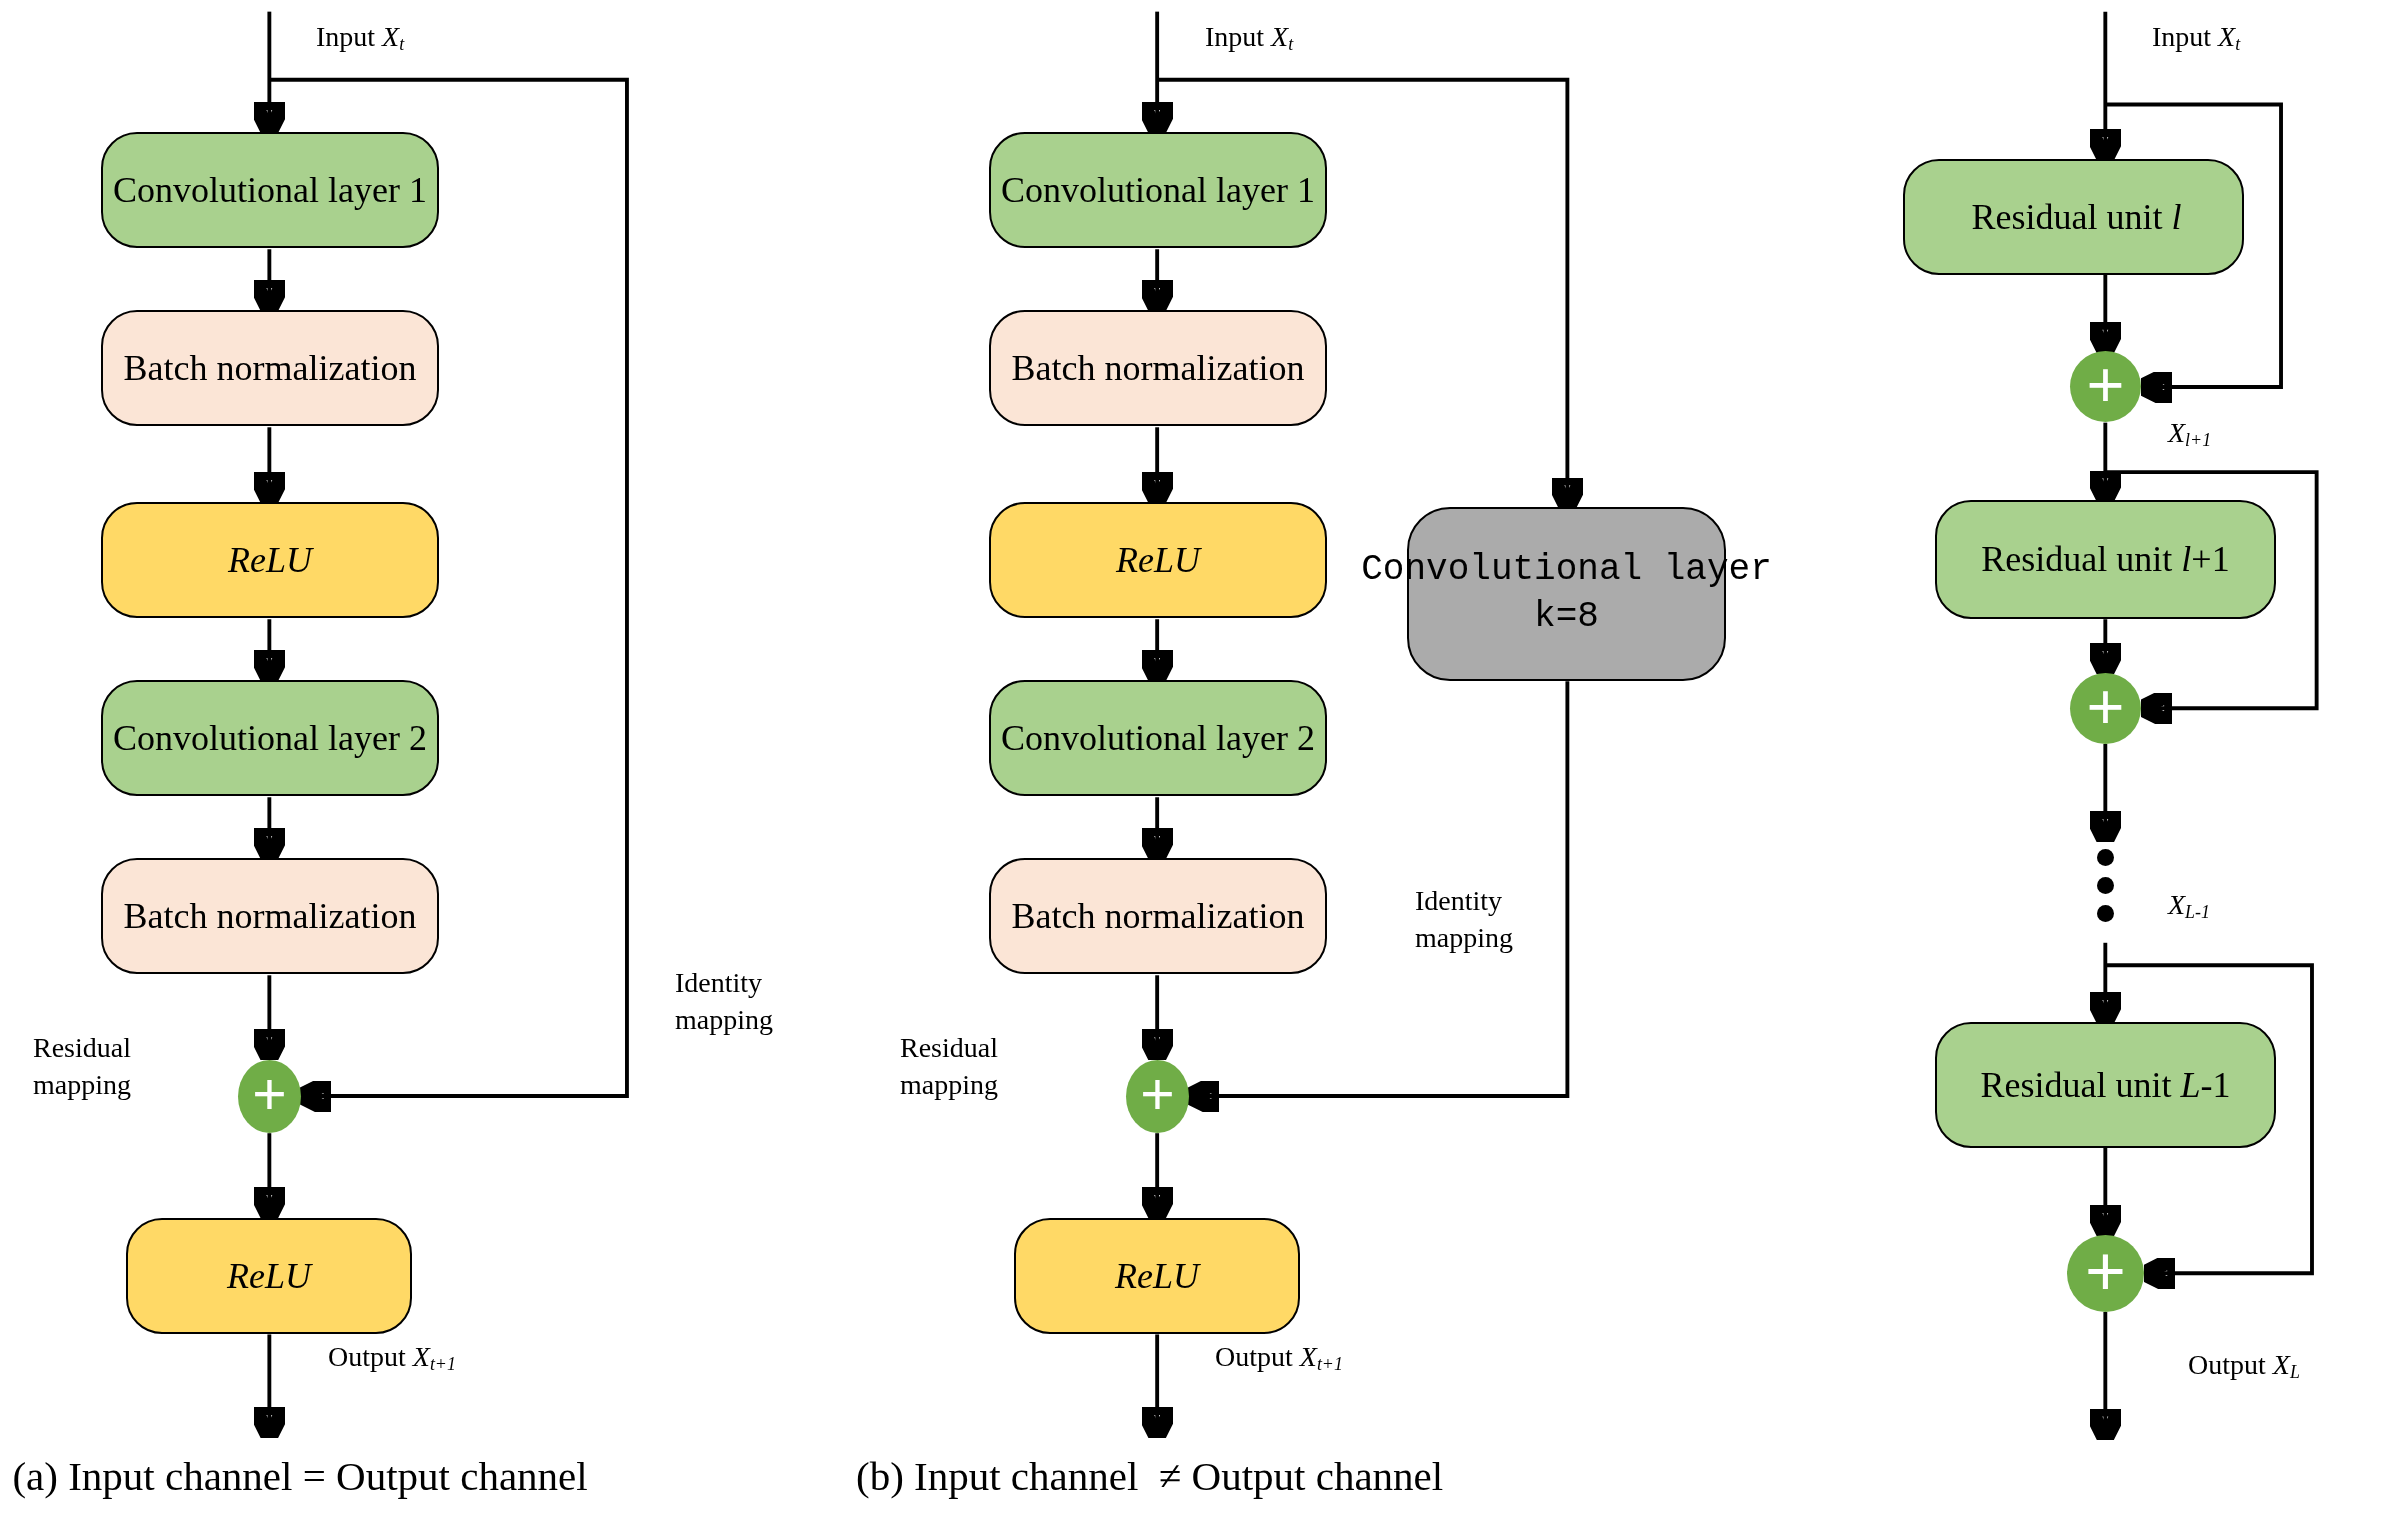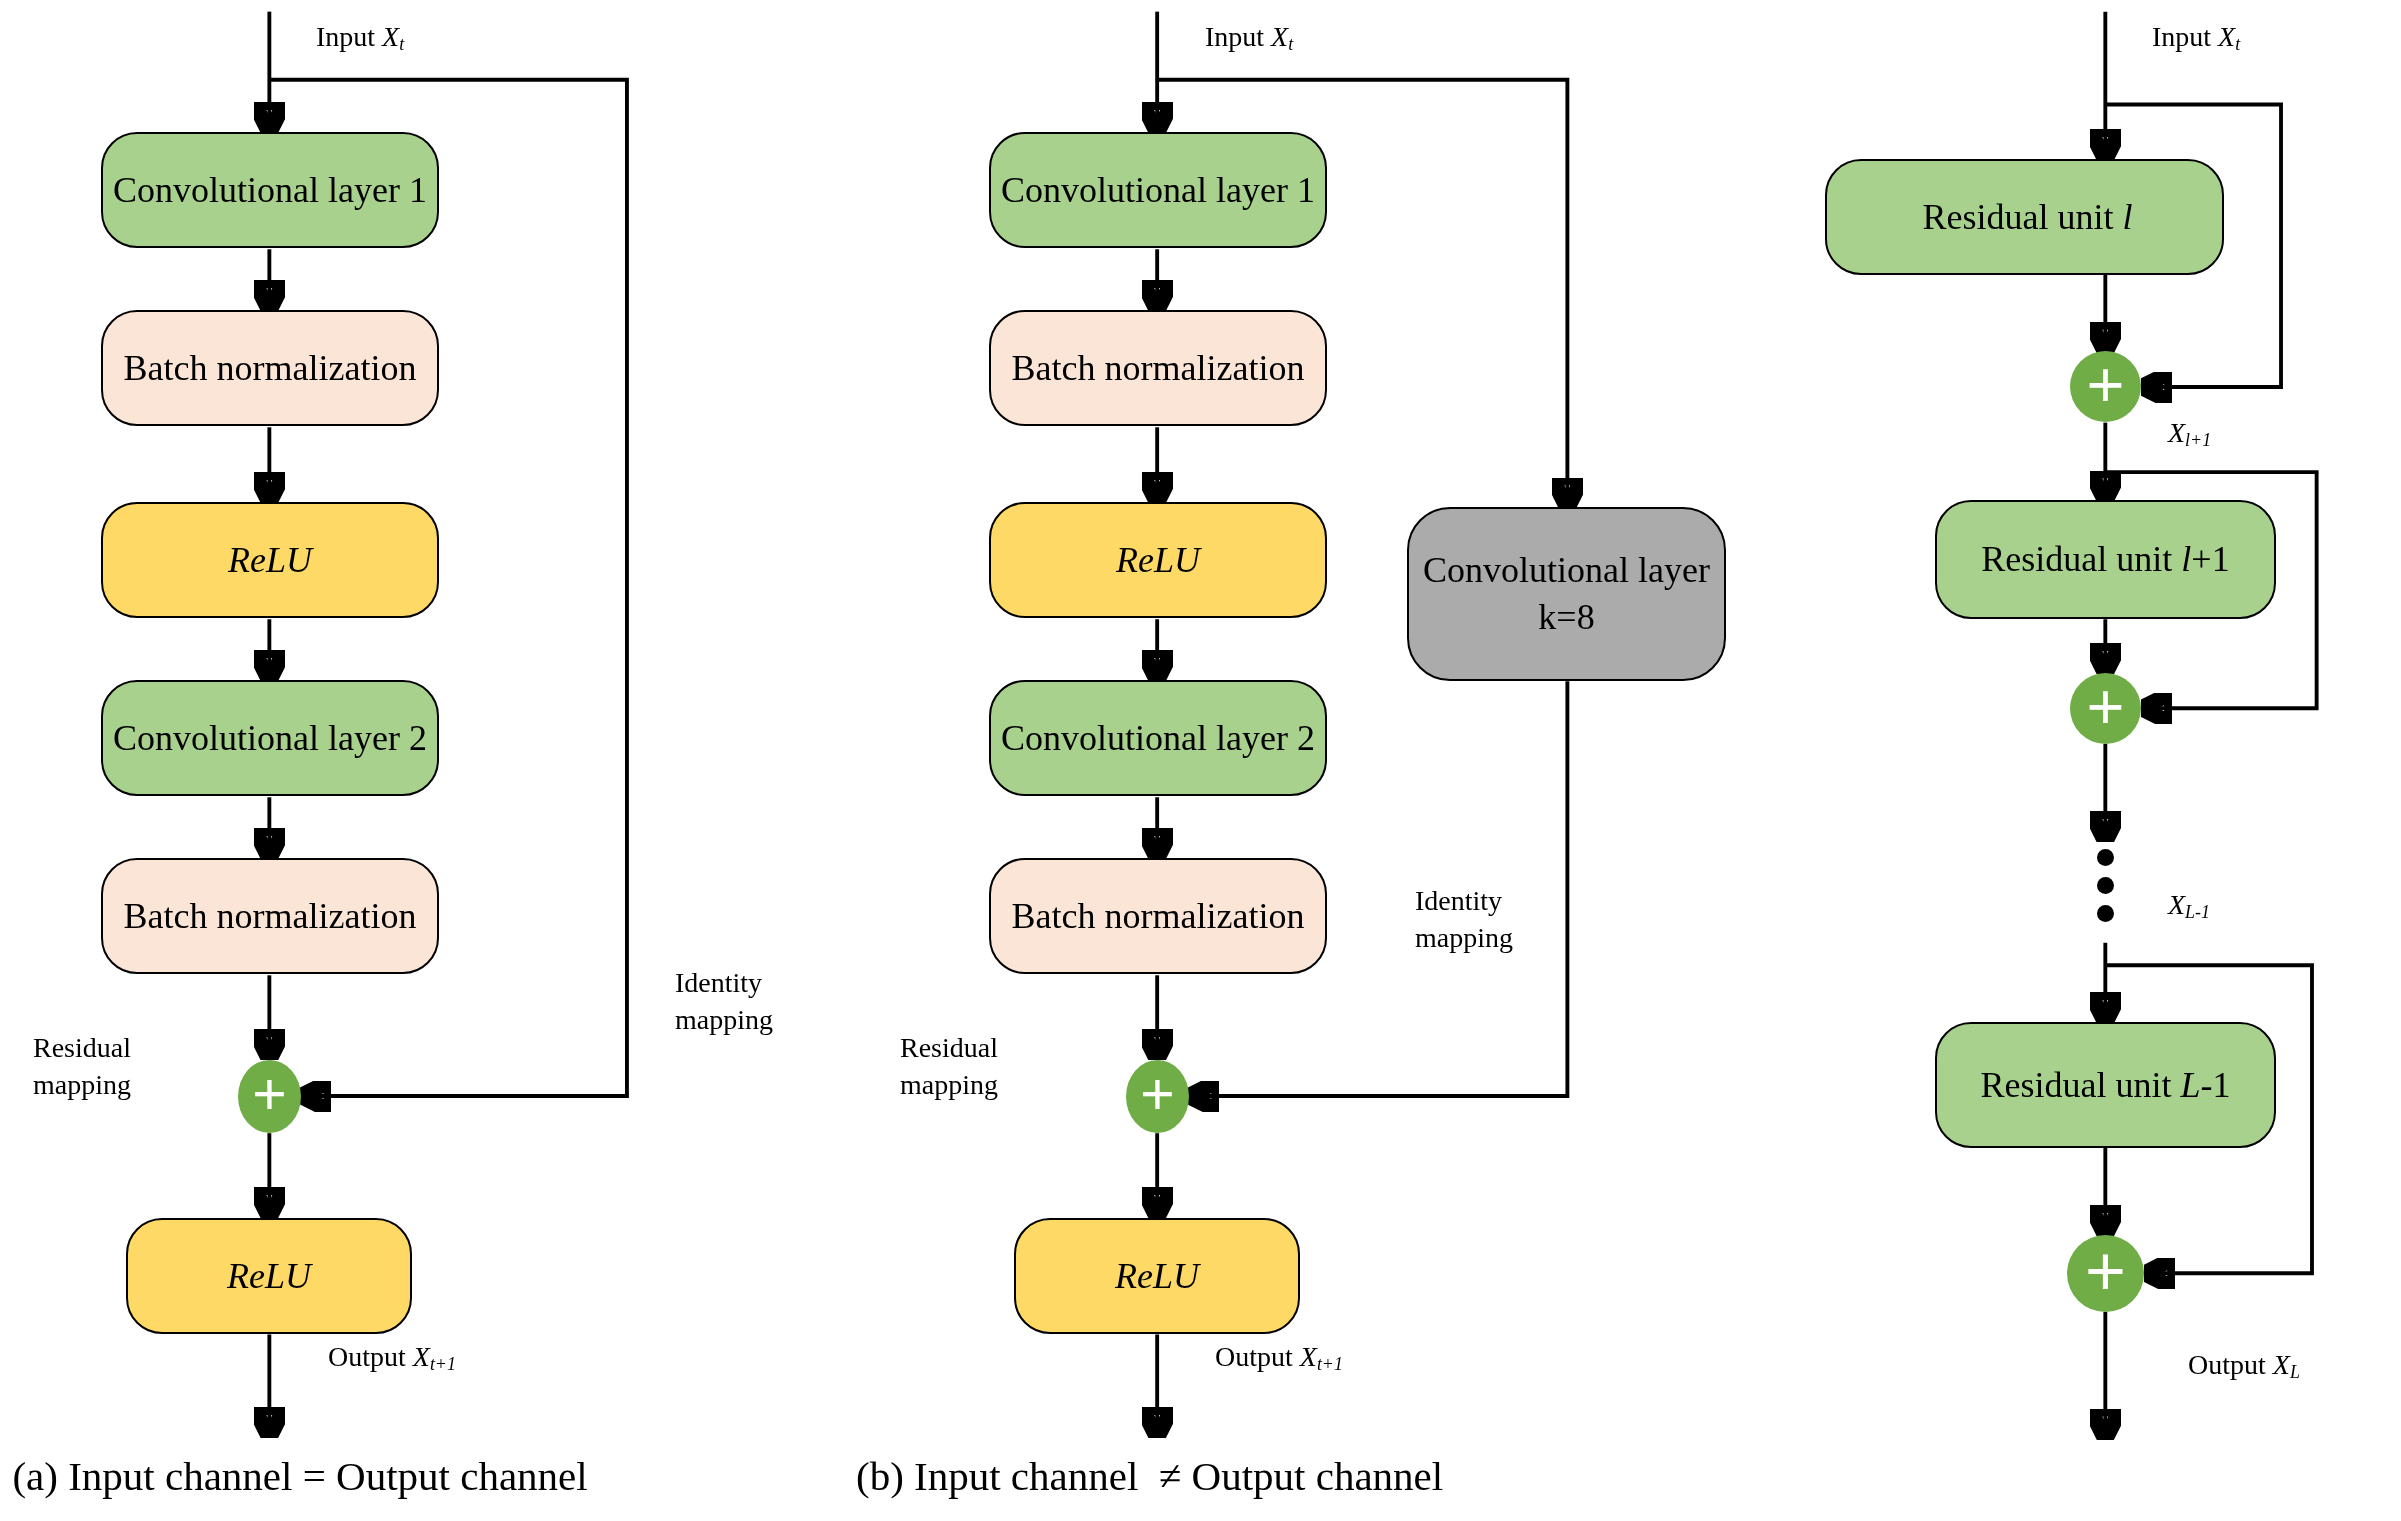--- a/index.html
+++ b/index.html
@@ -14,21 +14,21 @@
   .wires path{stroke:var(--line,#000);stroke-width:5;fill:none;}
   .box{
     position:absolute;display:flex;align-items:center;justify-content:center;
     text-align:center;font-size:36px;line-height:1.25;
     border:2.3px solid #000;border-radius:36px;box-sizing:border-box;
     white-space:nowrap;
   }
   .box.green{background:var(--green-box,#A9D18E);}
   .box.peach{background:var(--peach-box,#FBE5D6);}
   .box.yellow{background:var(--yellow-box,#FFD966);font-style:italic;}
-  .box.gray{background:var(--gray-box,#ABABAB);border-radius:43px;}
+  .box.gray{background:var(--gray-box,#ABABAB);border-radius:43px;font-family:Liberation Mono, monospace;}
   .plus{
     position:absolute;display:flex;align-items:center;justify-content:center;
     background:var(--plus-circle,#70AD47);color:#fff;border-radius:50%;
     font-family:"Liberation Sans","DejaVu Sans",sans-serif;font-weight:400;
     padding-bottom:4.6px;box-sizing:border-box;
   }
   .lbl{position:absolute;font-size:28px;line-height:1.32;white-space:nowrap;}
   .cap{position:absolute;font-size:41px;white-space:pre;}
   .xi{font-style:italic;}
   .xsub{font-size:0.64em;font-style:italic;vertical-align:-0.22em;}
@@ -174,21 +174,21 @@
   <div class="lbl" style="left:1215px;top:1339px;">
     <span>Output </span><span class="xi">X</span><span class="xsub">t+1</span>
   </div>
 
   <div class="cap" style="left:856px;top:1452px;">(b) Input channel  ≠ Output channel</div>
 
   <div class="lbl" style="left:2152px;top:18.6px;">
     <span>Input </span><span class="xi">X</span><span class="xsub">t</span>
   </div>
 
-  <div class="box green" style="left:1825px;top:159px;width:399px;height:116px;padding-left:6px;">
+  <div class="box green" style="left:1903px;top:159px;width:341px;height:116px;padding-left:6px;">
     <span>
       <span>Residual unit </span><span class="xi">l</span><span></span>
     </span>
   </div>
 
   <div class="plus" style="left:2070px;top:351px;width:71px;height:71px;font-size:65px;">+</div>
 
   <div class="lbl" style="left:2168px;top:415px;">
     <span class="xi">X</span><span class="xsub">l+1</span>
   </div>

